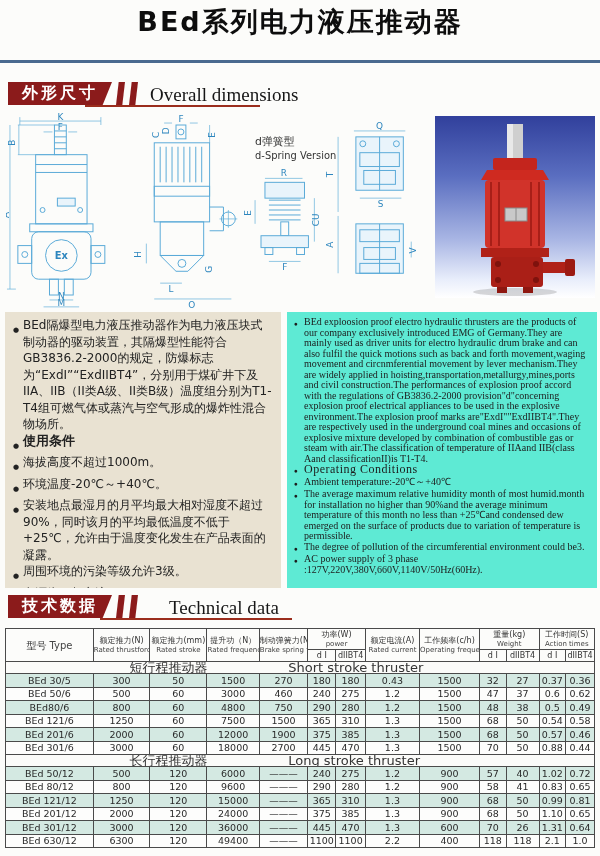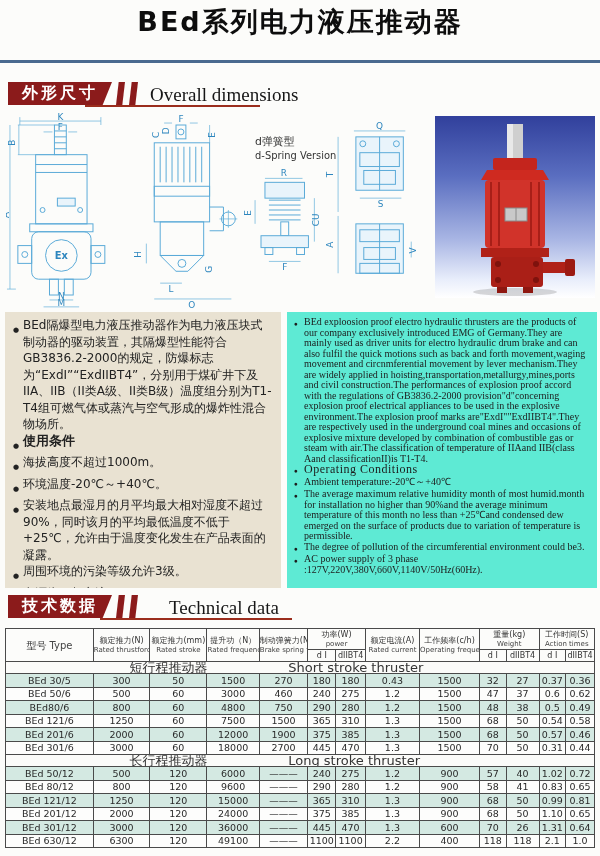--- a/index.html
+++ b/index.html
@@ -463,21 +463,21 @@
           <td>3000</td>
           <td>60</td>
           <td>18000</td>
           <td>2700</td>
           <td>445</td>
           <td>470</td>
           <td>1.3</td>
           <td>1500</td>
           <td>70</td>
           <td>50</td>
-          <td>0.31</td>
+          <td>0.88</td>
           <td>0.44</td>
         </tr>
         <tr class="section-row">
           <td colspan="13">
             <span class="sec-cn">长行程推动器</span>
             <span class="sec-en">Long stroke thruster</span>
           </td>
         </tr>
         <tr class="row-teal">
           <td>BEd 50/12</td>
@@ -551,21 +551,21 @@
           <td>600</td>
           <td>70</td>
           <td>26</td>
           <td>1.31</td>
           <td>0.64</td>
         </tr>
         <tr class="row-white">
           <td>BEd 630/12</td>
           <td>6300</td>
           <td>120</td>
-          <td>49100</td>
+          <td>49400</td>
           <td>———</td>
           <td>1100</td>
           <td>1100</td>
           <td>2.2</td>
           <td>400</td>
           <td>118</td>
           <td>118</td>
           <td>2.1</td>
           <td>1.0</td>
         </tr>

